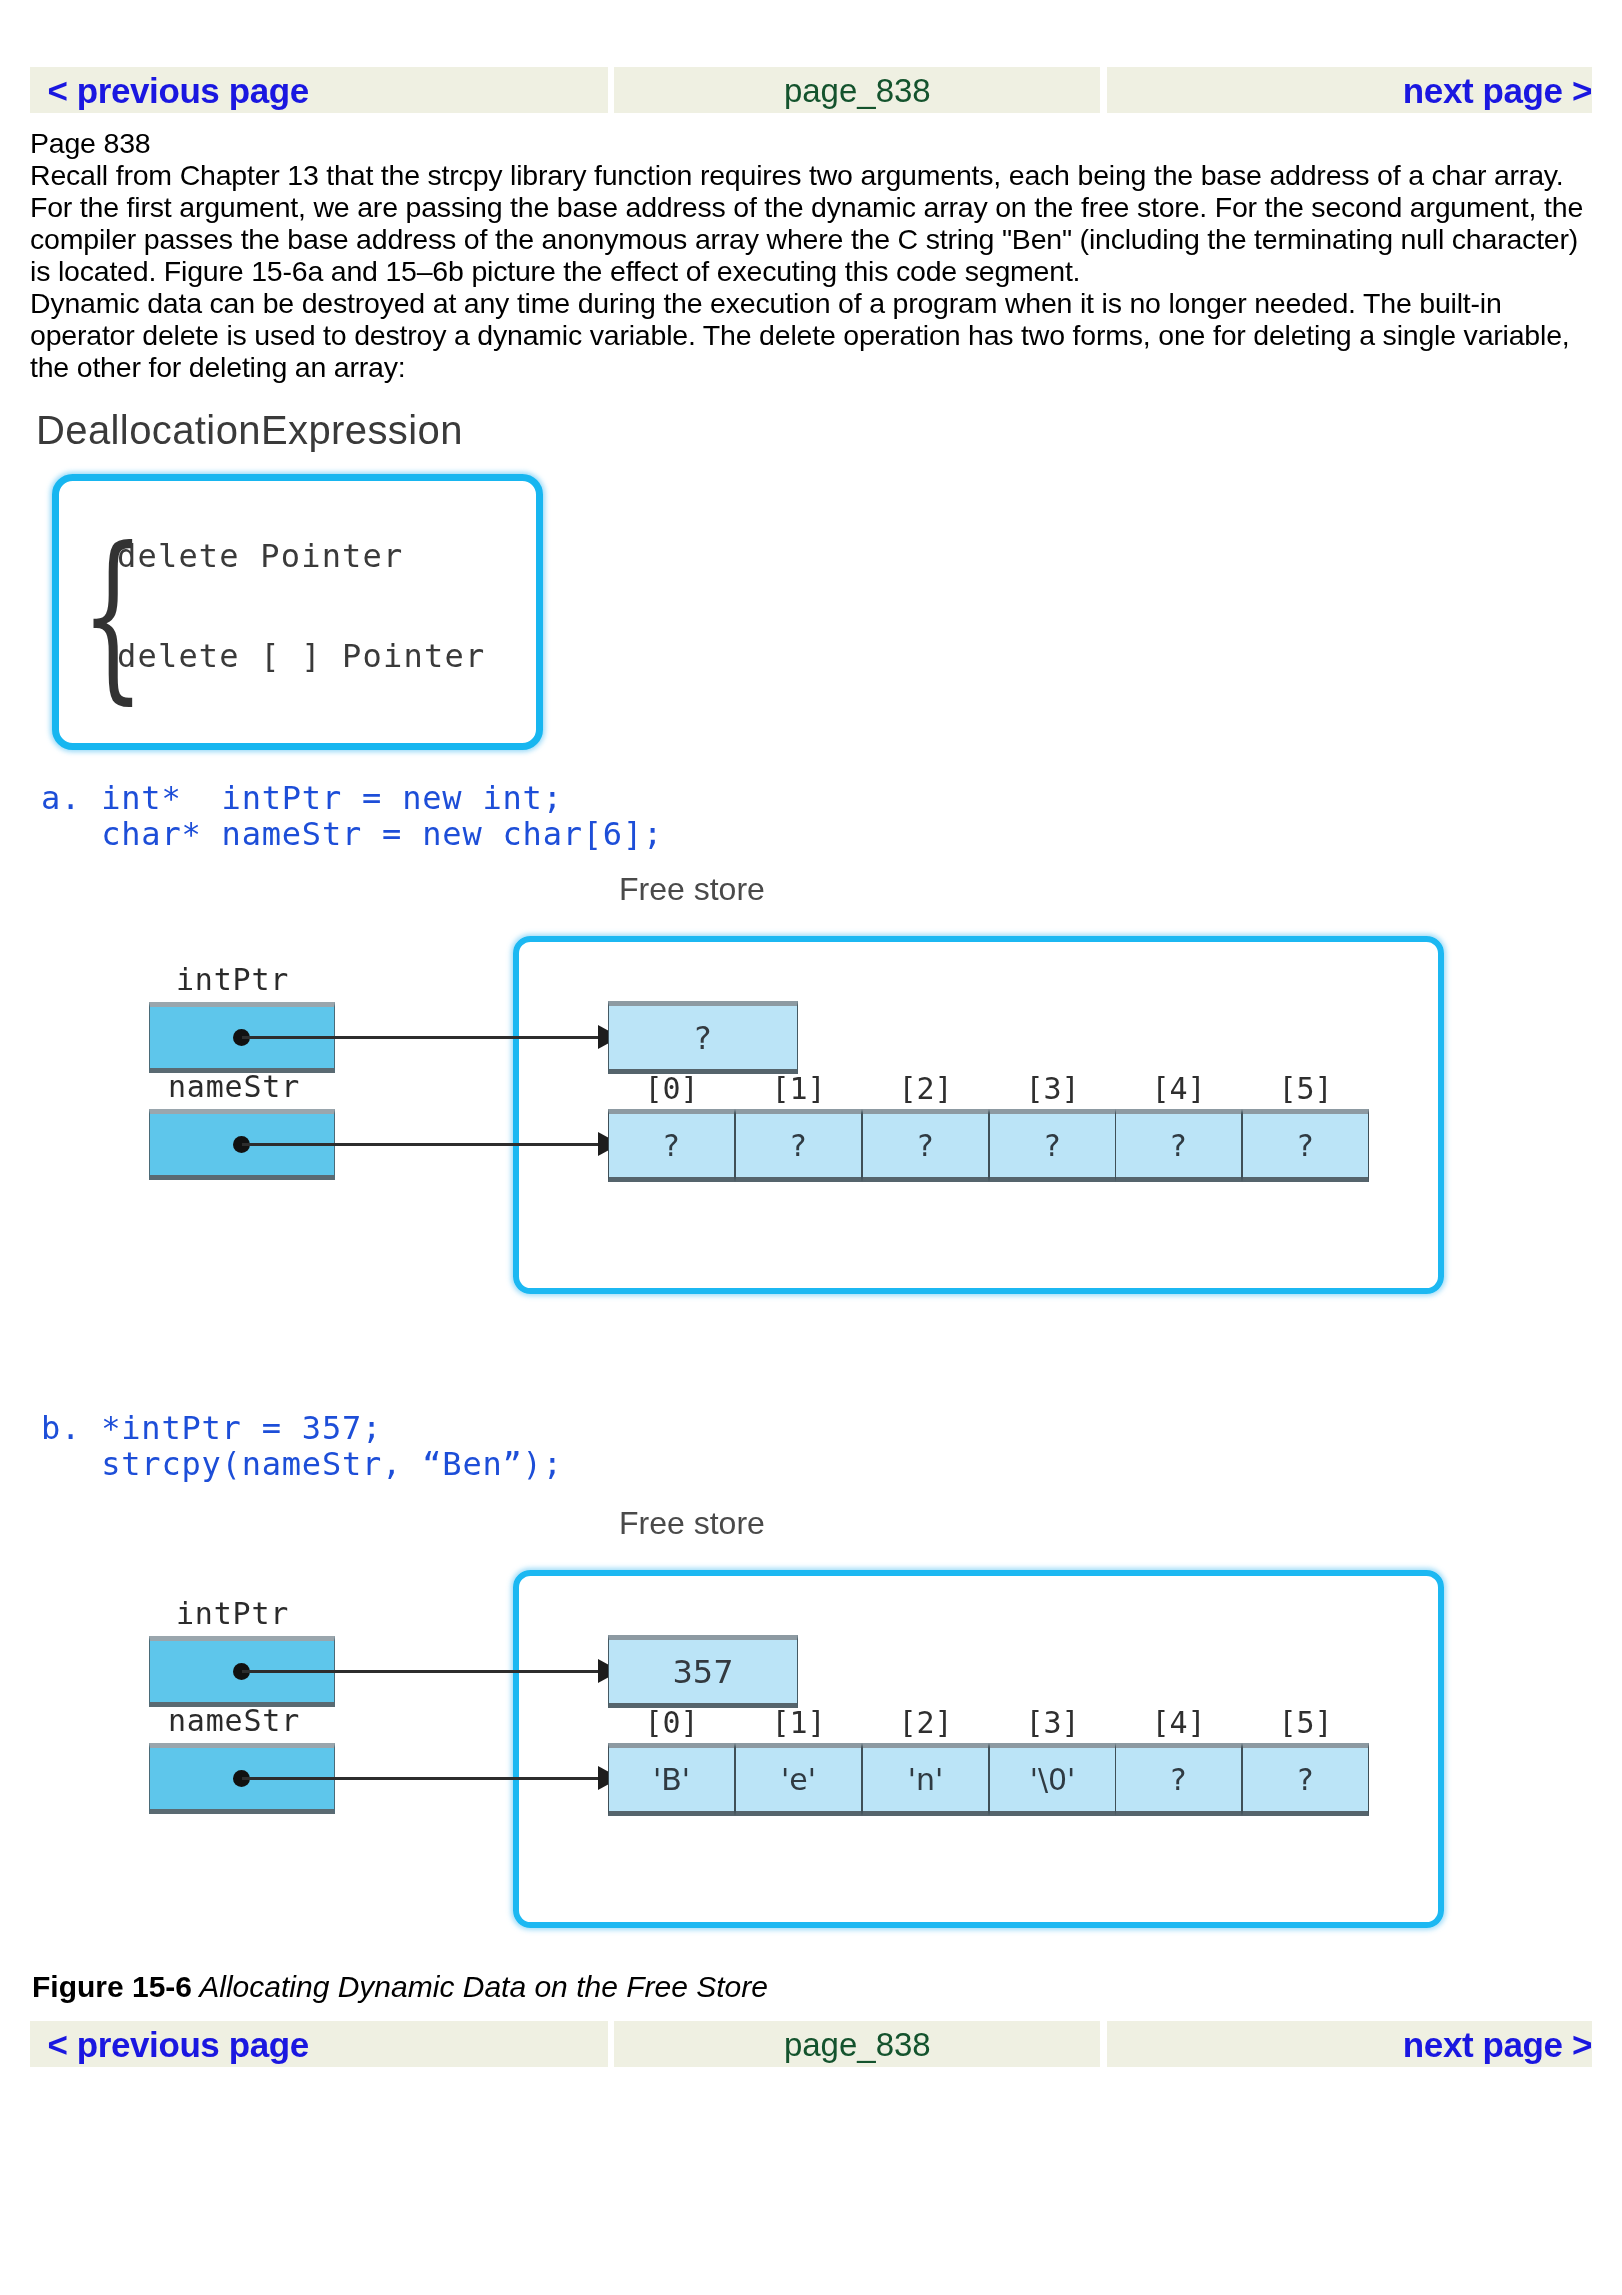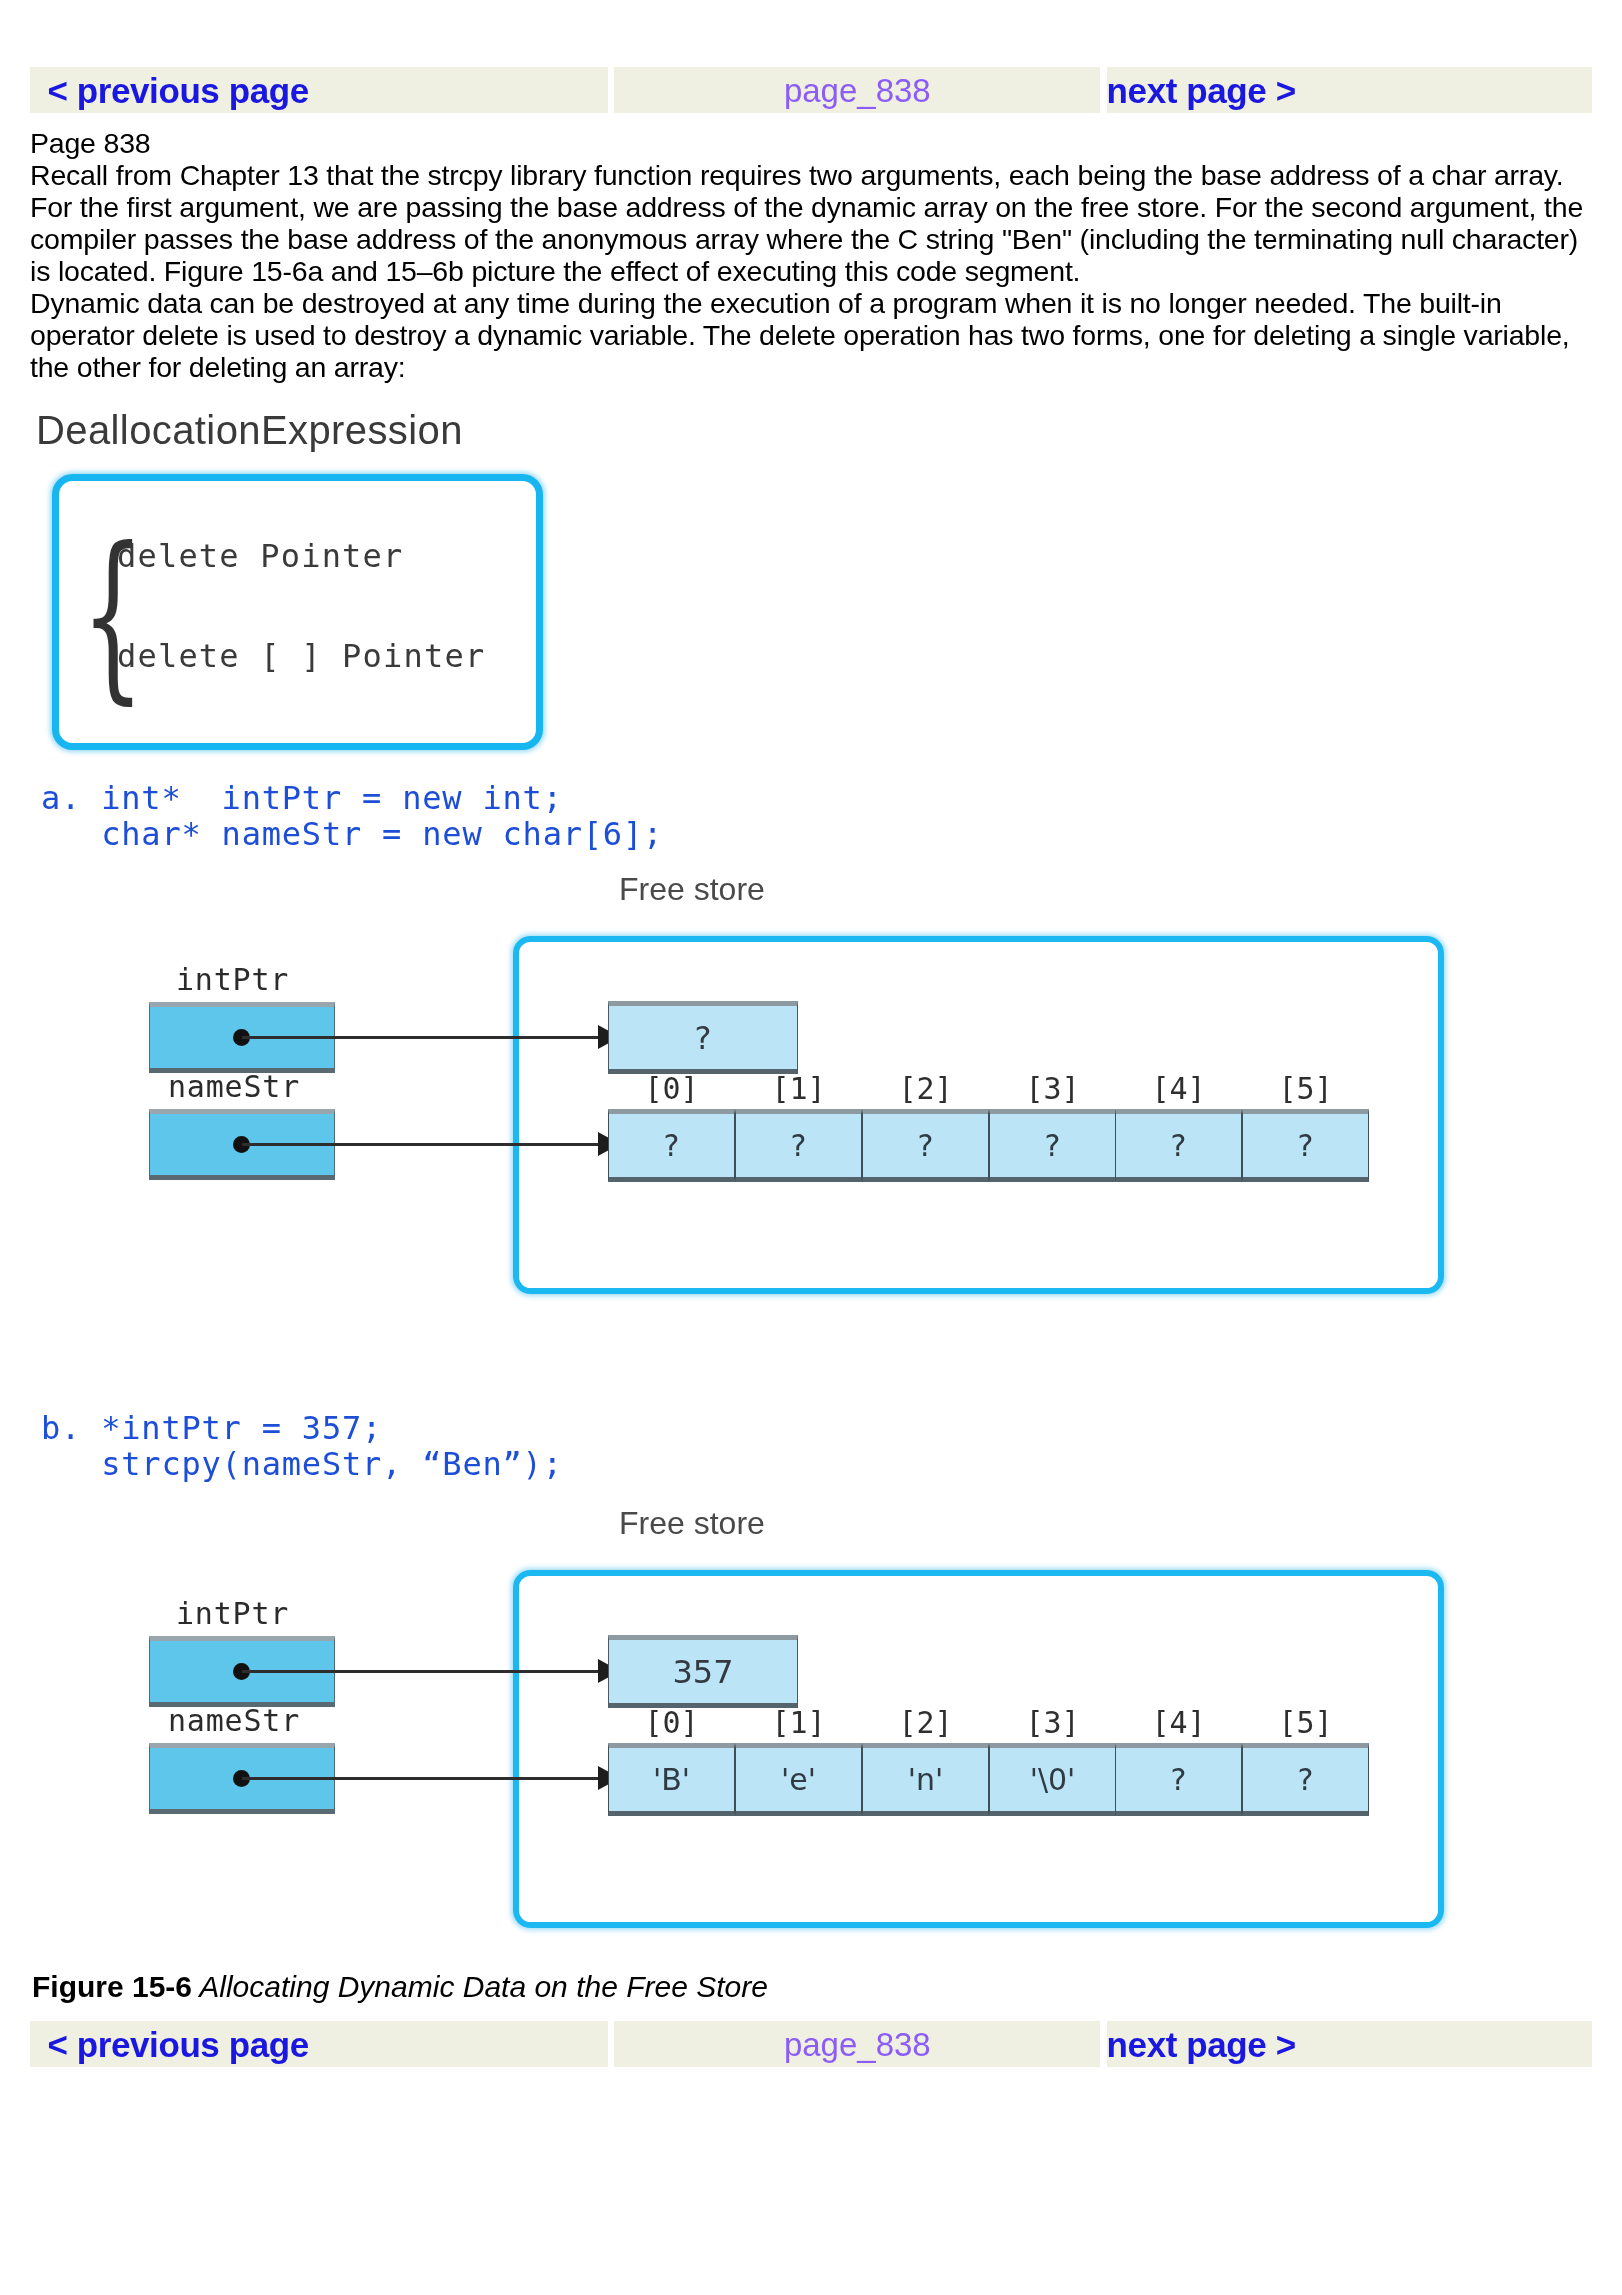--- a/index.html
+++ b/index.html
@@ -41,33 +41,34 @@
     width: 578px;
     justify-content: flex-start;
     padding-left: 17.4px;
   }
   .nav-mid {
     width: 486px;
     justify-content: center;
   }
   .nav-next {
     flex: 1;
-    padding-right: 28px;
+    justify-content: flex-end;
+    padding-right: 0;
   }
   .nav-link {
     color: #1a17e0;
     font-weight: bold;
     font-size: 35px;
     line-height: 35px;
     letter-spacing: -0.4px;
     text-decoration: none;
     white-space: nowrap;
   }
   .nav-page {
-    color: #8b5cf6;
+    color: #14532d;
     font-size: 33px;
     line-height: 33px;
     white-space: nowrap;
   }
 
   
   .body-text {
     position: absolute;
     left: 30px;
     top: 127px;

